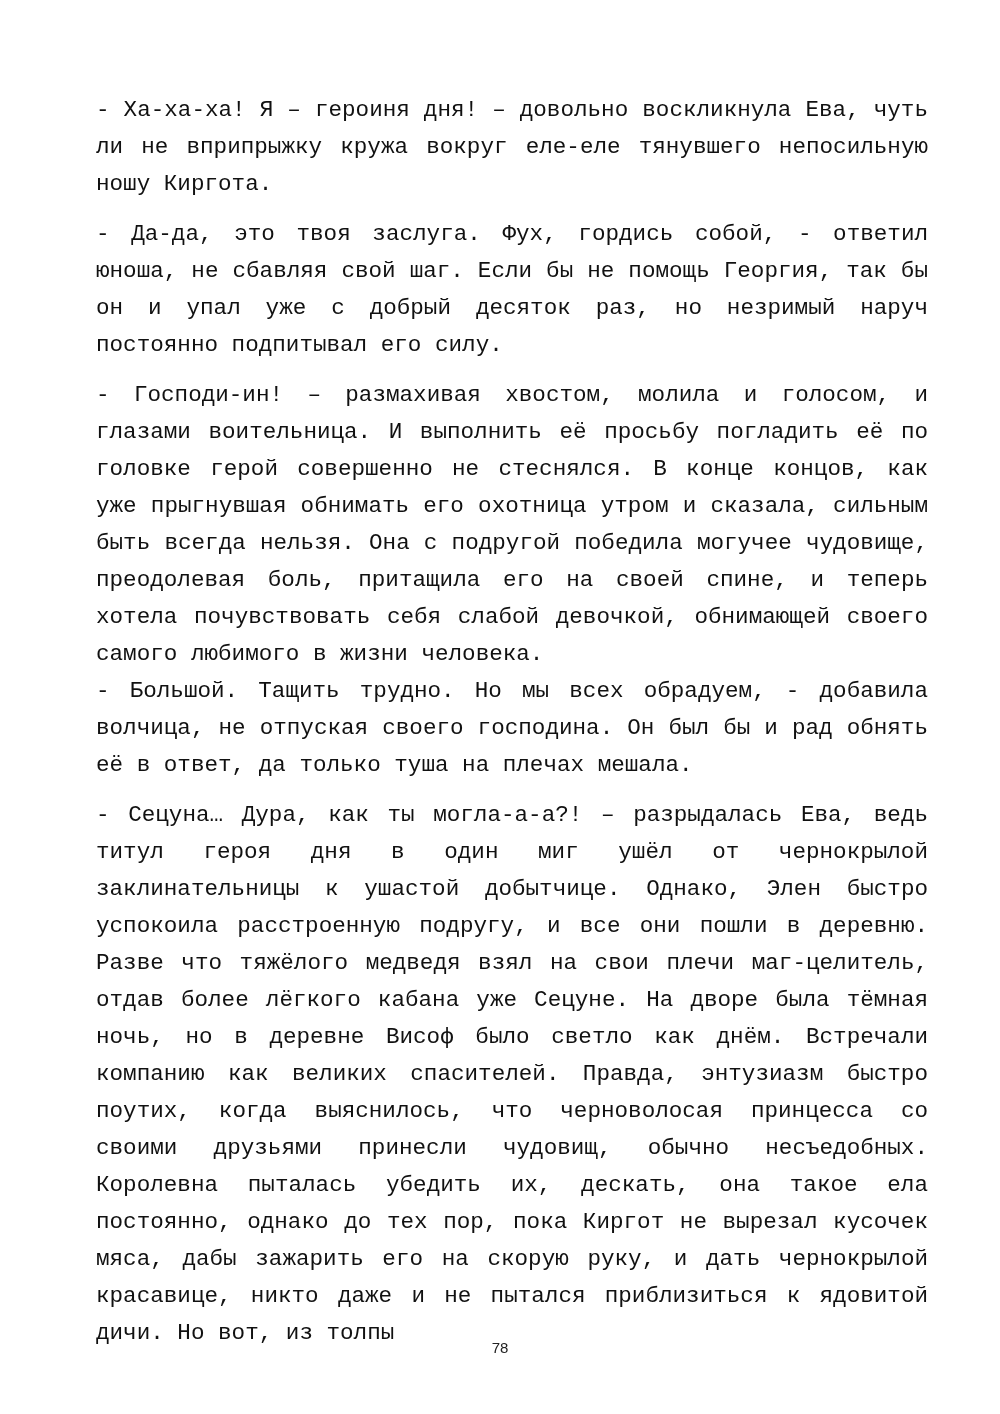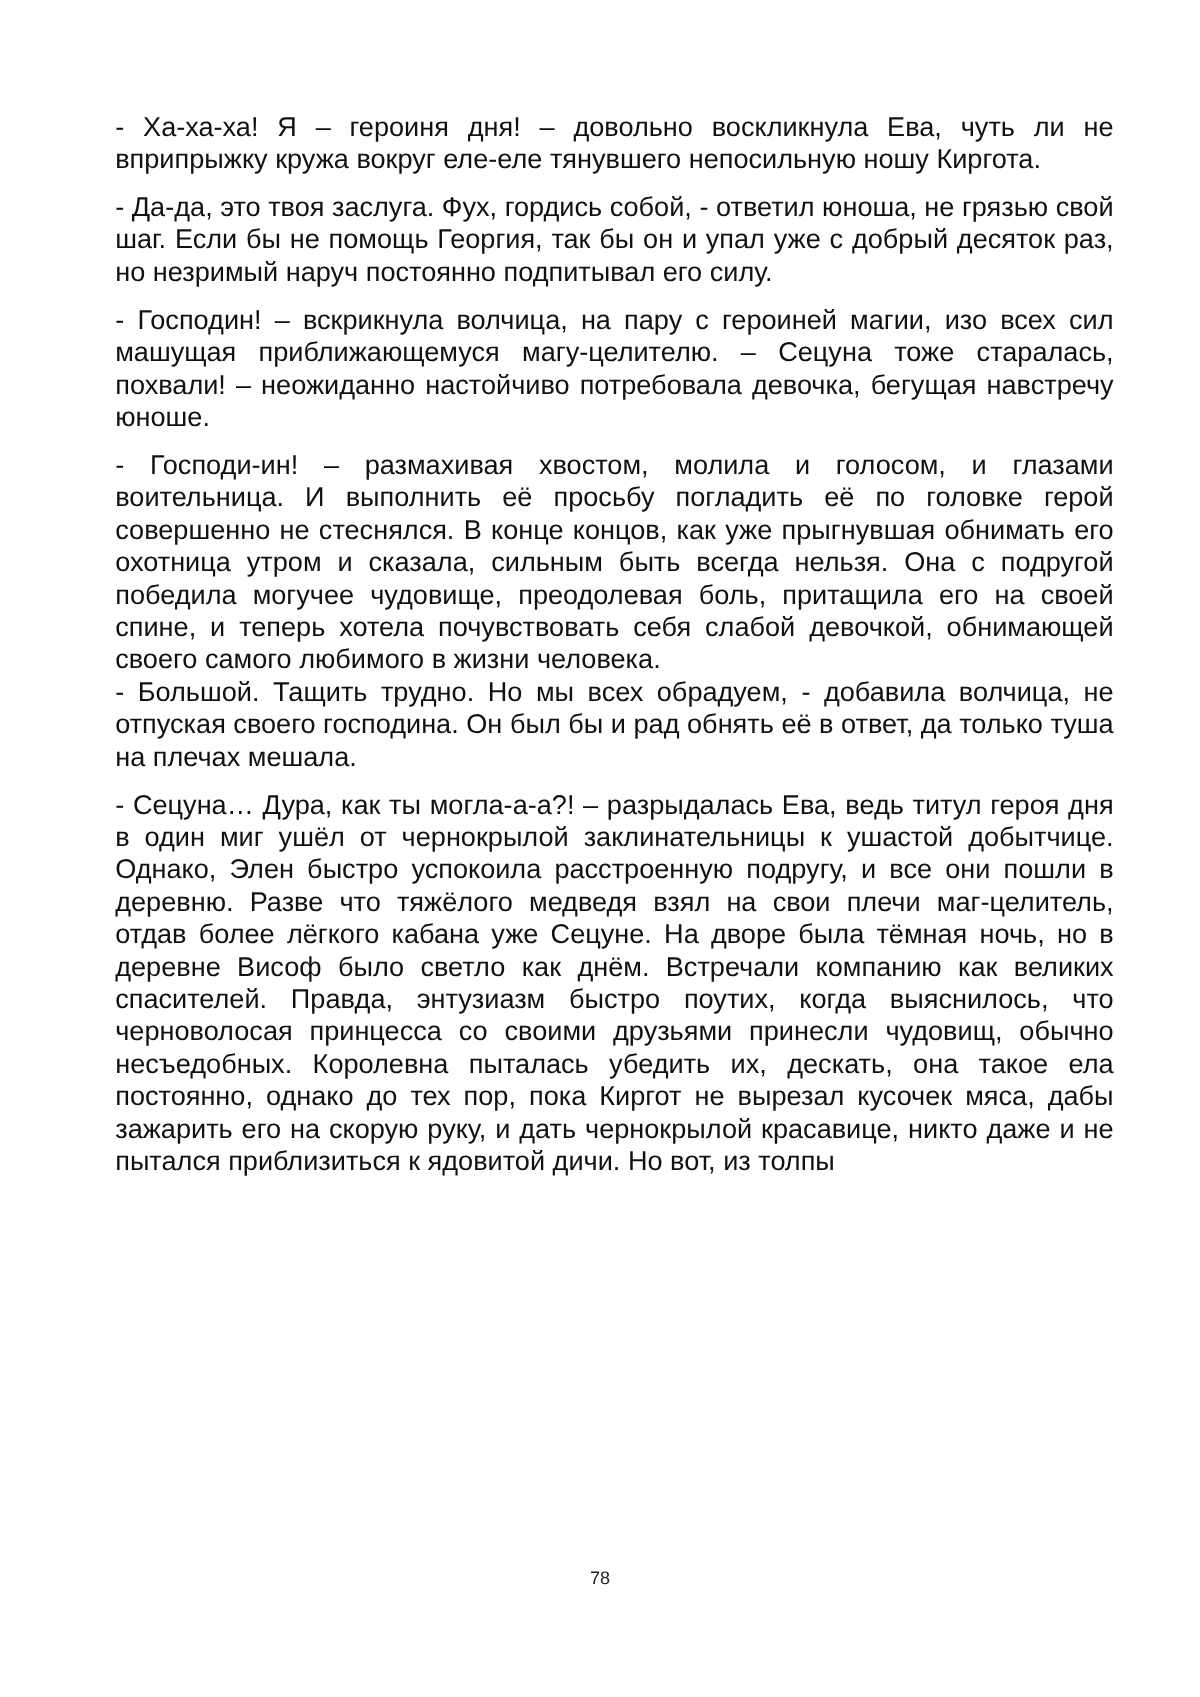--- a/index.html
+++ b/index.html
@@ -11,45 +11,44 @@
       width: 1000px;
       height: 1414px;
       position: relative;
       overflow: hidden;
     }
     .page {
       position: absolute;
       left: 96px;
       top: 92px;
       width: 832px;
-      font-family: Liberation Sans, sans-serif;
+      font-family: Liberation Mono, monospace;
       font-size: 22.6px;
-      line-height: 27px;
+      line-height: 37px;
       color: #111111;
       text-align: justify;
     }
     .para {
       margin: 0 0 13px 0;
     }
     .page-number {
       position: absolute;
       left: 0;
       width: 1000px;
-      top: 1307px;
+      top: 1339px;
       text-align: center;
       font-family: "Liberation Sans", sans-serif;
       font-size: 15px;
       color: #222222;
     }
   </style>
 </head>
 <body>
 
 <div class="page">
   <p class="para">- Ха-ха-ха! Я – героиня дня! – довольно воскликнула Ева, чуть ли не вприпрыжку кружа вокруг еле-еле тянувшего непосильную ношу Киргота.</p>
-  <p class="para">- Да-да, это твоя заслуга. Фух, гордись собой, - ответил юноша, не грязью свой шаг. Если бы не помощь Георгия, так бы он и упал уже с добрый десяток раз, но незримый наруч постоянно подпитывал его силу.</p>
-  <p class="para">- Господин! – вскрикнула волчица, на пару с героиней магии, изо всех сил машущая приближающемуся магу-целителю. – Сецуна тоже старалась, похвали! – неожиданно настойчиво потребовала девочка, бегущая навстречу юноше.</p>
+  <p class="para">- Да-да, это твоя заслуга. Фух, гордись собой, - ответил юноша, не сбавляя свой шаг. Если бы не помощь Георгия, так бы он и упал уже с добрый десяток раз, но незримый наруч постоянно подпитывал его силу.</p>
   <p class="para" style="margin-bottom:0">- Господи-ин! – размахивая хвостом, молила и голосом, и глазами воительница. И выполнить её просьбу погладить её по головке герой совершенно не стеснялся. В конце концов, как уже прыгнувшая обнимать его охотница утром и сказала, сильным быть всегда нельзя. Она с подругой победила могучее чудовище, преодолевая боль, притащила его на своей спине, и теперь хотела почувствовать себя слабой девочкой, обнимающей своего самого любимого в жизни человека.</p>
   <p class="para"> - Большой. Тащить трудно. Но мы всех обрадуем, - добавила волчица, не отпуская своего господина. Он был бы и рад обнять её в ответ, да только туша на плечах мешала.</p>
   <p class="para">- Сецуна… Дура, как ты могла-а-а?! – разрыдалась Ева, ведь титул героя дня в один миг ушёл от чернокрылой заклинательницы к ушастой добытчице. Однако, Элен быстро успокоила расстроенную подругу, и все они пошли в деревню. Разве что тяжёлого медведя взял на свои плечи маг-целитель, отдав более лёгкого кабана уже Сецуне. На дворе была тёмная ночь, но в деревне Висоф было светло как днём. Встречали компанию как великих спасителей. Правда, энтузиазм быстро поутих, когда выяснилось, что черноволосая принцесса со своими друзьями принесли чудовищ, обычно несъедобных. Королевна пыталась убедить их, дескать, она такое ела постоянно, однако до тех пор, пока Киргот не вырезал кусочек мяса, дабы зажарить его на скорую руку, и дать чернокрылой красавице, никто даже и не пытался приблизиться к ядовитой дичи. Но вот, из толпы</p>
 </div>
 
 <div class="page-number">78</div>
 
 </body></html>

